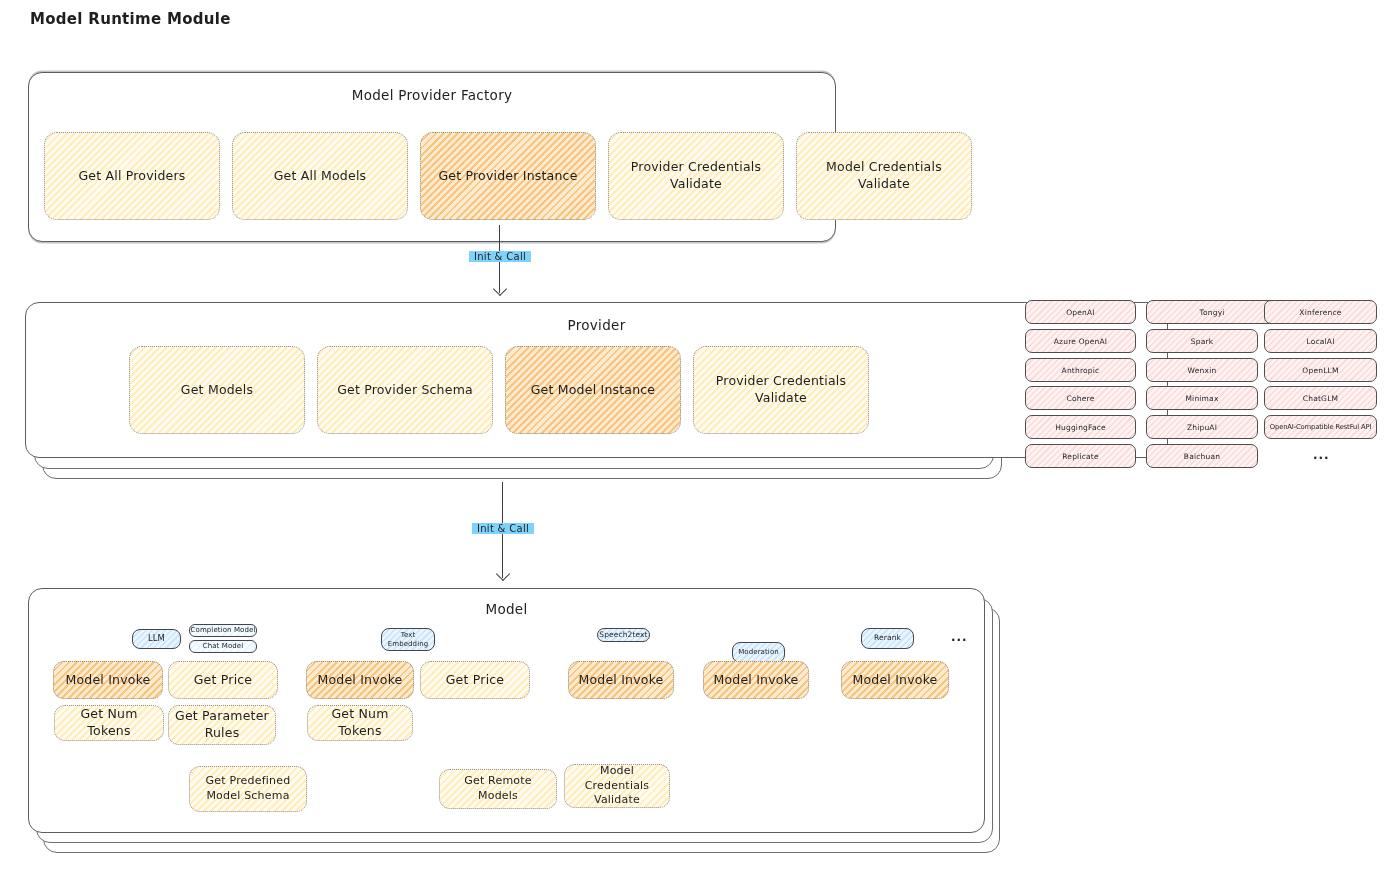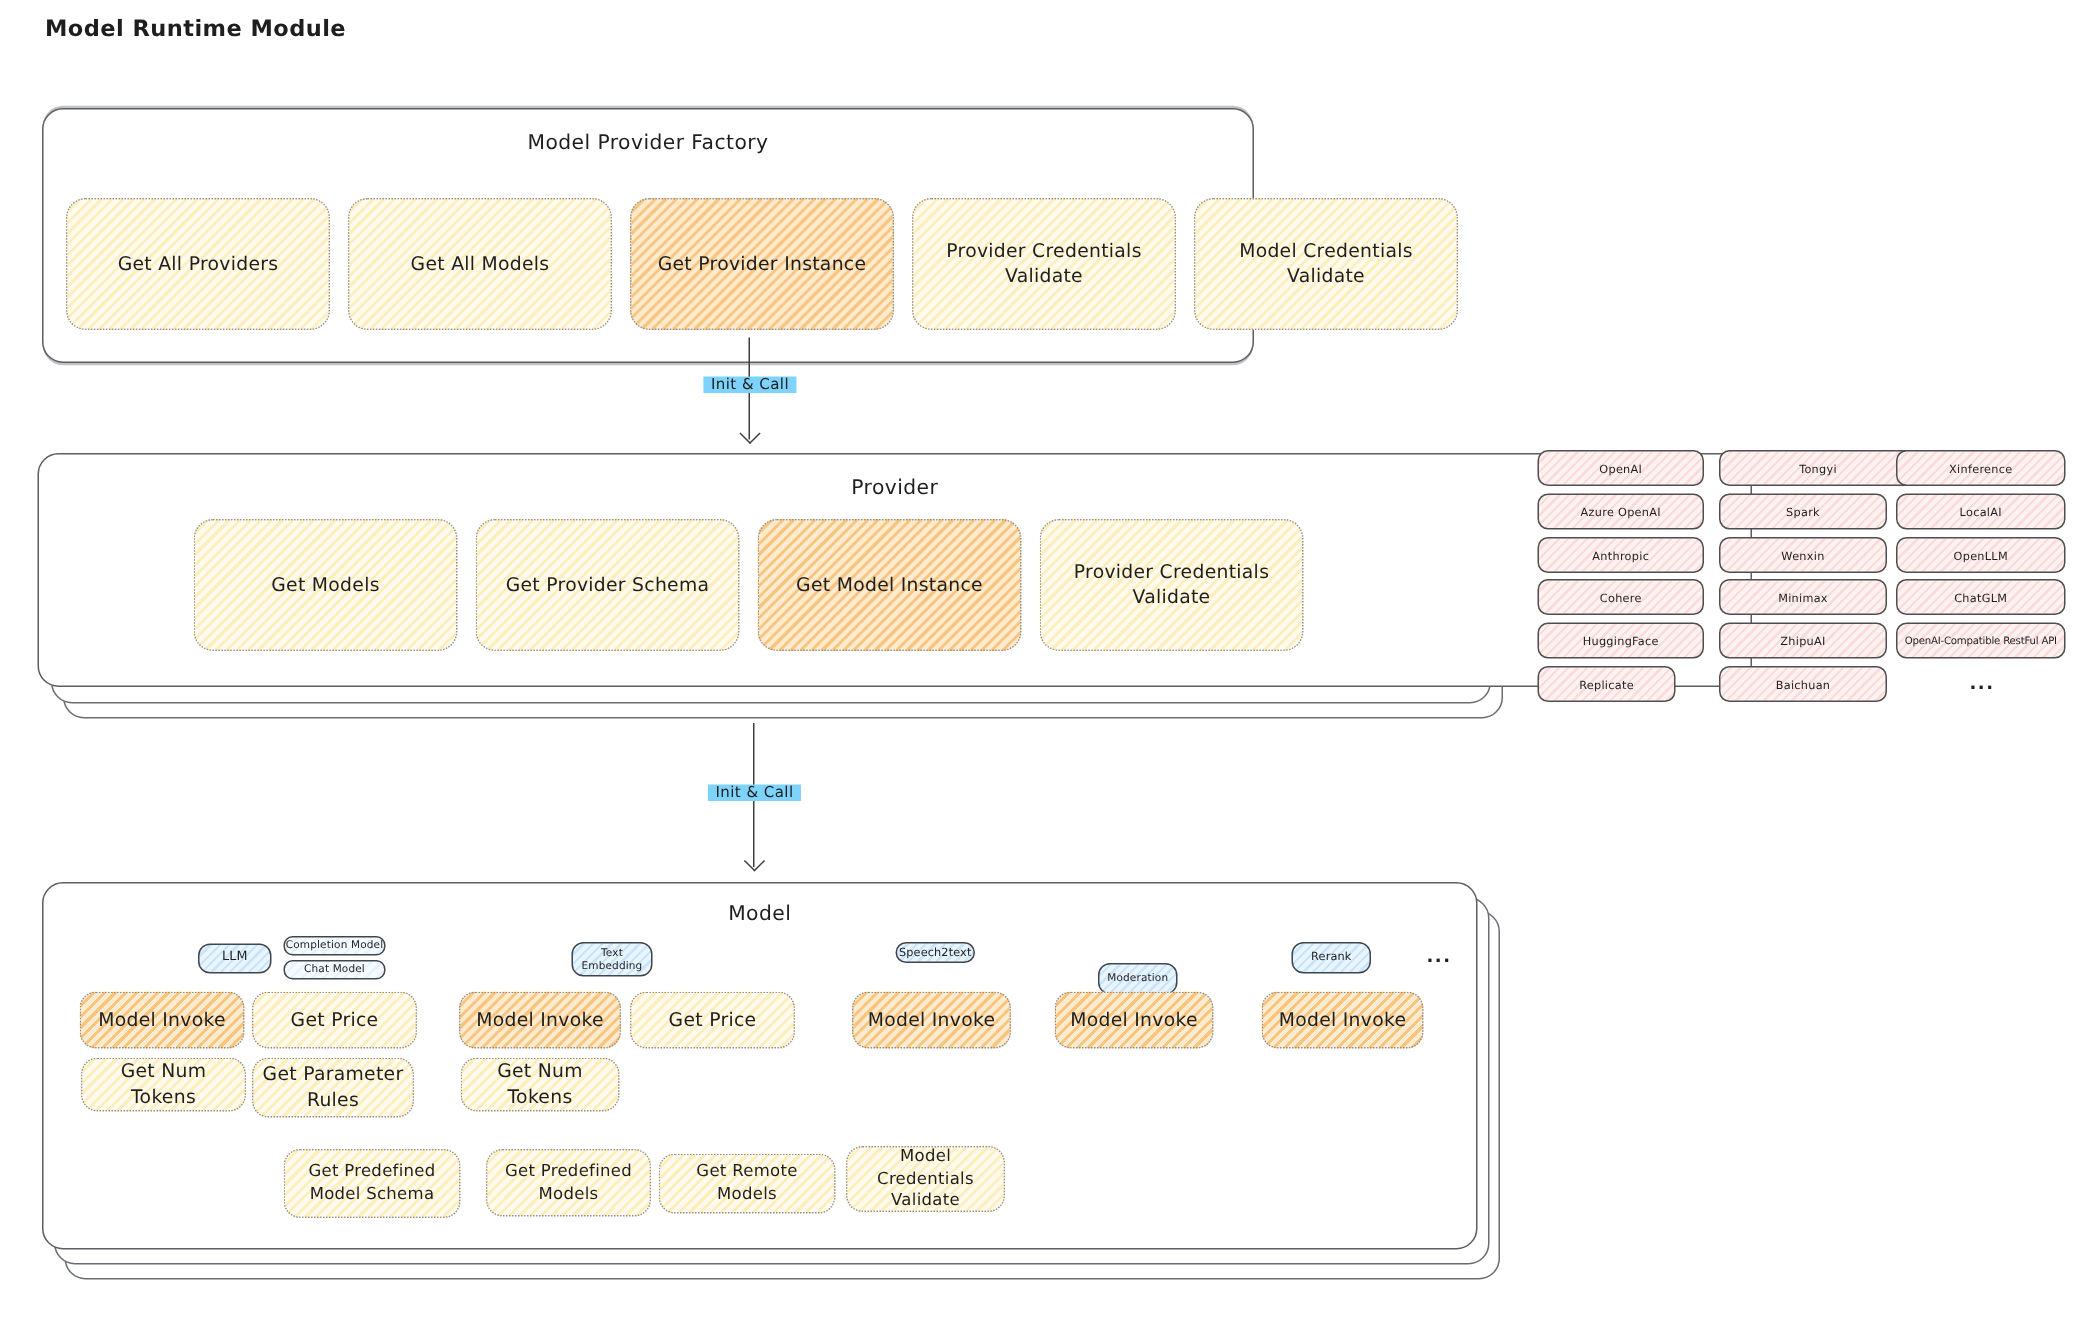--- a/index.html
+++ b/index.html
@@ -96,21 +96,21 @@
   <div class="pink" style="left:1264px; top:329px; width:113px;">LocalAI</div>
   <div class="pink" style="left:1025px; top:358px; width:111px;">Anthropic</div>
   <div class="pink" style="left:1146px; top:358px; width:112px;">Wenxin</div>
   <div class="pink" style="left:1264px; top:358px; width:113px;">OpenLLM</div>
   <div class="pink" style="left:1025px; top:386px; width:111px;">Cohere</div>
   <div class="pink" style="left:1146px; top:386px; width:112px;">Minimax</div>
   <div class="pink" style="left:1264px; top:386px; width:113px;">ChatGLM</div>
   <div class="pink" style="left:1025px; top:415px; width:111px;">HuggingFace</div>
   <div class="pink" style="left:1146px; top:415px; width:112px;">ZhipuAI</div>
   <div class="pink" style="left:1264px; top:415px; width:113px; font-size:6.8px; letter-spacing:-0.15px;">OpenAI-Compatible RestFul API</div>
-  <div class="pink" style="left:1025px; top:444px; width:92px;">Replicate</div>
+  <div class="pink" style="left:1025px; top:444px; width:111px;">Replicate</div>
   <div class="pink" style="left:1146px; top:444px; width:112px;">Baichuan</div>
   <div class="dots" style="left:1313px; top:448px;">...</div>
 
   <div class="flow-arrow" style="left:502px; top:482px; height:96px;">
     <div class="arrow-head"></div>
     <span class="arrow-label" style="top:41px;">Init &amp; Call</span>
   </div>
 
   <div class="stack" style="left:43px; top:607px; width:957px; height:246px;"></div>
   <div class="stack" style="left:36px; top:598px; width:957px; height:245px;"></div>
@@ -132,18 +132,17 @@
     <div class="op yellow sm-op" style="left:391px; top:72px; width:110px;">Get Price</div>
     <div class="op orange sm-op" style="left:539px; top:72px; width:106px;">Model Invoke</div>
     <div class="op orange sm-op" style="left:674px; top:72px; width:106px;">Model Invoke</div>
     <div class="op orange sm-op" style="left:812px; top:72px; width:108px;">Model Invoke</div>
 
     <div class="op yellow" style="left:25px;  top:116px; width:110px; height:36px;">Get Num Tokens</div>
     <div class="op yellow" style="left:139px; top:116px; width:108px; height:40px;">Get Parameter Rules</div>
     <div class="op yellow" style="left:278px; top:116px; width:106px; height:36px;">Get Num Tokens</div>
 
     <div class="op yellow" style="left:160px; top:177px; width:118px; height:46px; font-size:11px;">Get Predefined Model Schema</div>
-    <div class="op yellow" style="left:295px; top:177px; width:110px; height:45px; font-size:11px;">Get Predefined Models</div>
     <div class="op yellow" style="left:410px; top:180px; width:118px; height:40px; font-size:11px;">Get Remote Models</div>
     <div class="op yellow" style="left:535px; top:175px; width:106px; height:44px; font-size:11px;">Model Credentials Validate</div>
   </div>
 
 </div>
 
 </body></html>

